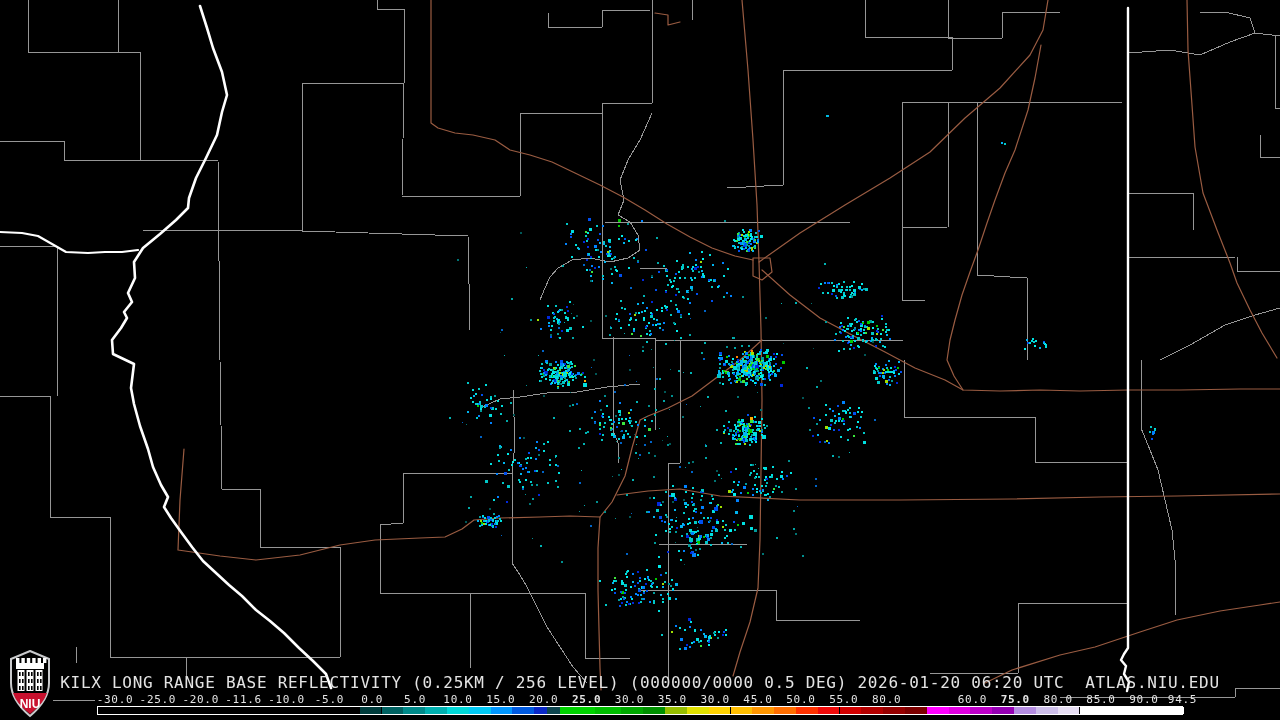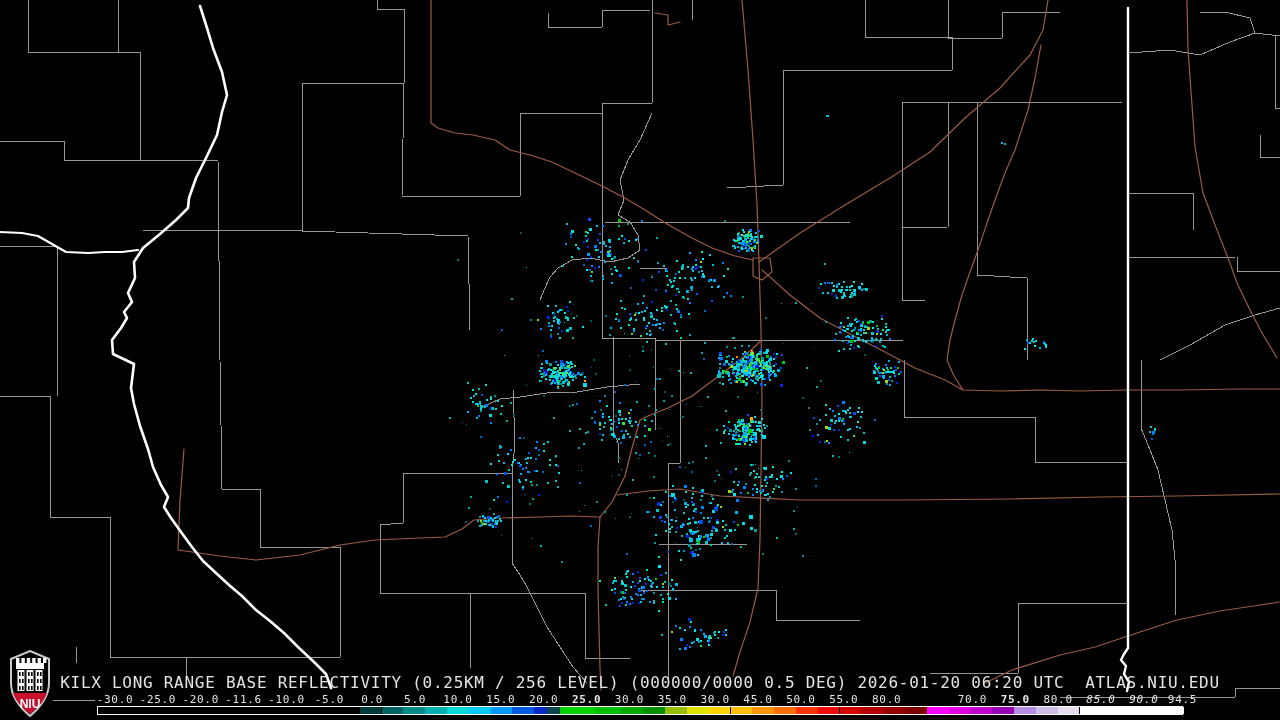--- a/index.html
+++ b/index.html
@@ -2144,25 +2144,25 @@
       <span style="left:543.7px;color:#e4e4e4;">20.0</span>
       <span style="left:586.6px;color:#e4e4e4;font-weight:bold;">25.0</span>
       <span style="left:629.4px;color:#e4e4e4;">30.0</span>
       <span style="left:672.3px;color:#e4e4e4;">35.0</span>
       <span style="left:715.2px;color:#e4e4e4;">30.0</span>
       <span style="left:758.0px;color:#e4e4e4;">45.0</span>
       <span style="left:800.9px;color:#e4e4e4;">50.0</span>
       <span style="left:843.8px;color:#e4e4e4;">55.0</span>
       <span style="left:886.7px;color:#e4e4e4;">80.0</span>
       <span style="left:929.5px;color:#e4e4e4;margin-top:32px;">65.0</span>
-      <span style="left:972.4px;color:#e4e4e4;">70.0</span>
+      <span style="left:972.4px;color:#e4e4e4;">60.0</span>
       <span style="left:1015.3px;color:#e4e4e4;font-weight:bold;">75.0</span>
       <span style="left:1058.1px;color:#e4e4e4;">80.0</span>
-      <span style="left:1101.0px;color:#e4e4e4;font-style:italic;">85.0</span>
-      <span style="left:1143.9px;color:#e4e4e4;font-style:italic;">90.0</span>
+      <span style="left:1101.0px;color:#e4e4e4;">85.0</span>
+      <span style="left:1143.9px;color:#e4e4e4;">90.0</span>
       <span style="left:1182.5px;color:#e4e4e4;">94.5</span>
     </div>
 
   <div id="colorbar">
     <div id="colorbar-inner">
         <div style="left:0.0px;width:261.7px;background:#000000;"></div>
         <div style="left:261.7px;width:21.8px;background:#003c3c;"></div>
         <div style="left:283.5px;width:21.8px;background:#006262;"></div>
         <div style="left:305.3px;width:21.8px;background:#008a8a;"></div>
         <div style="left:327.2px;width:21.8px;background:#00b0b0;"></div>

